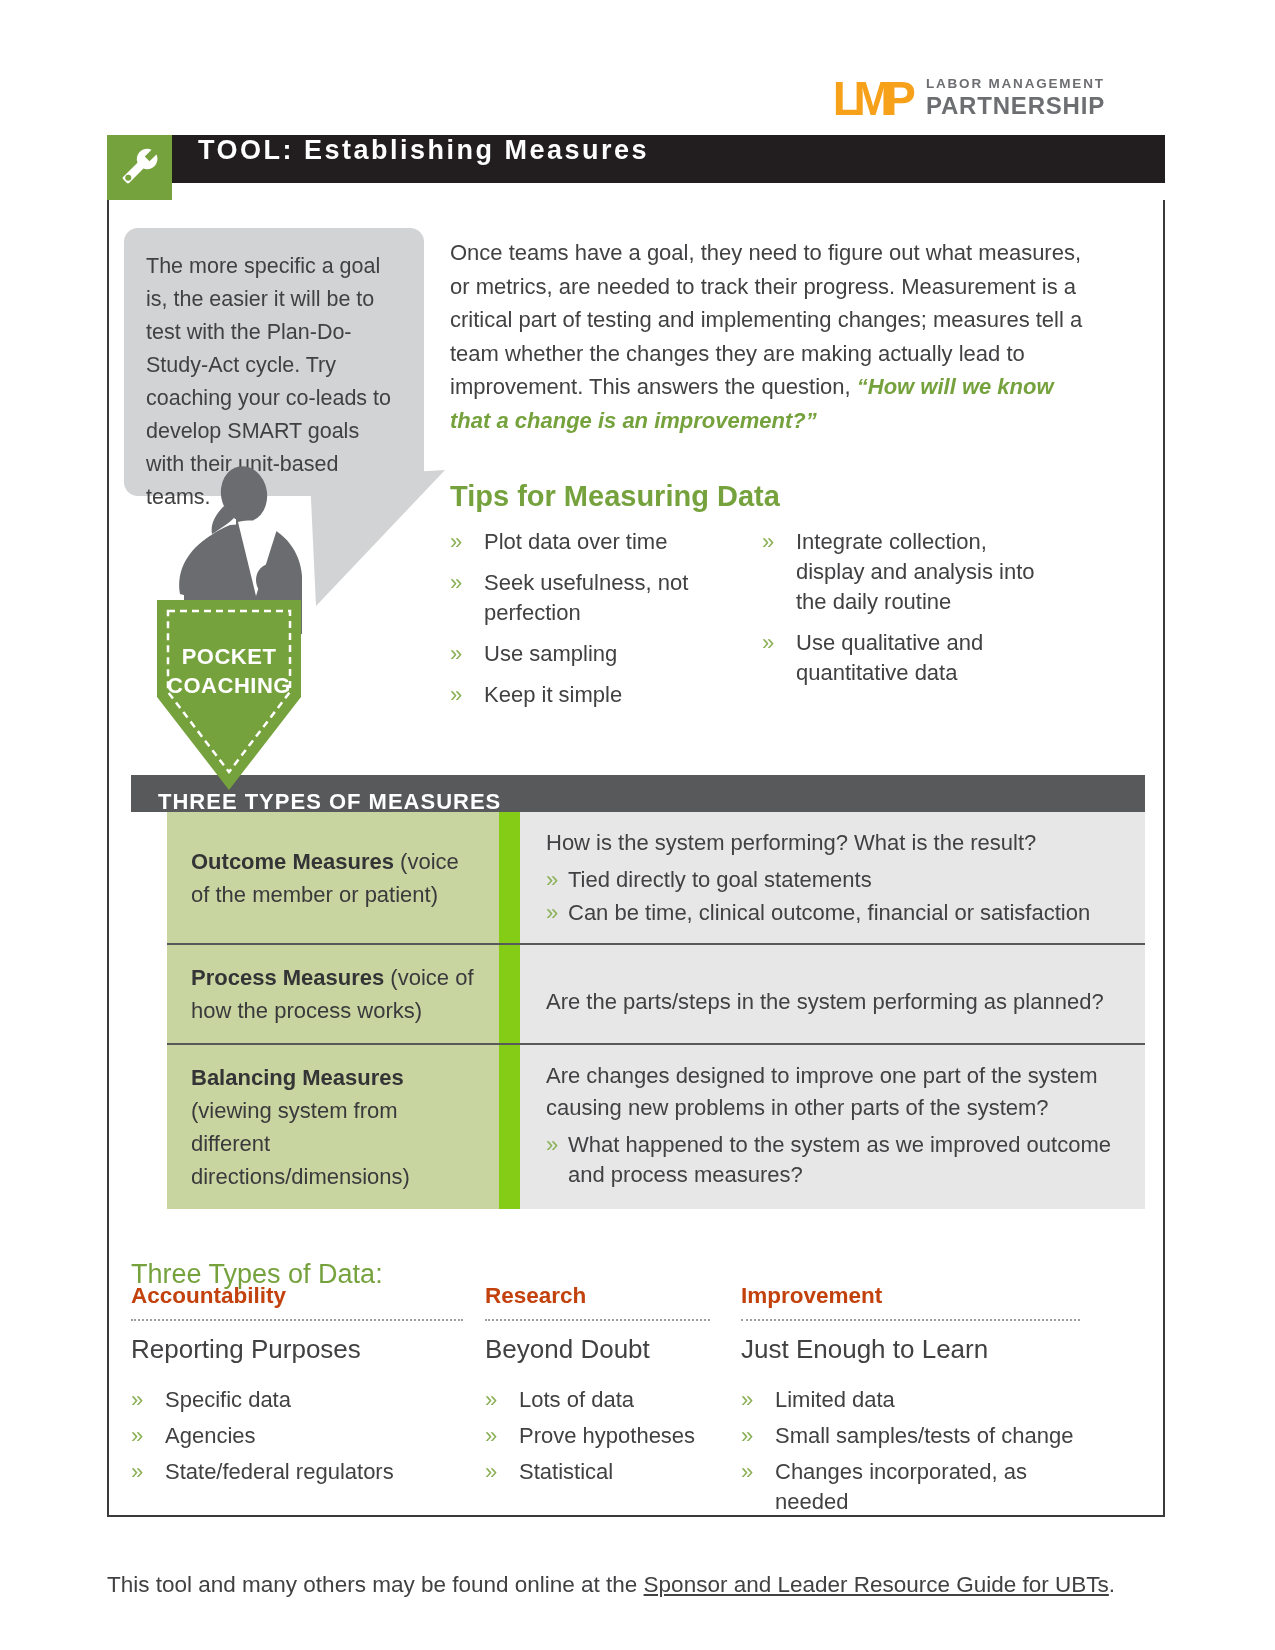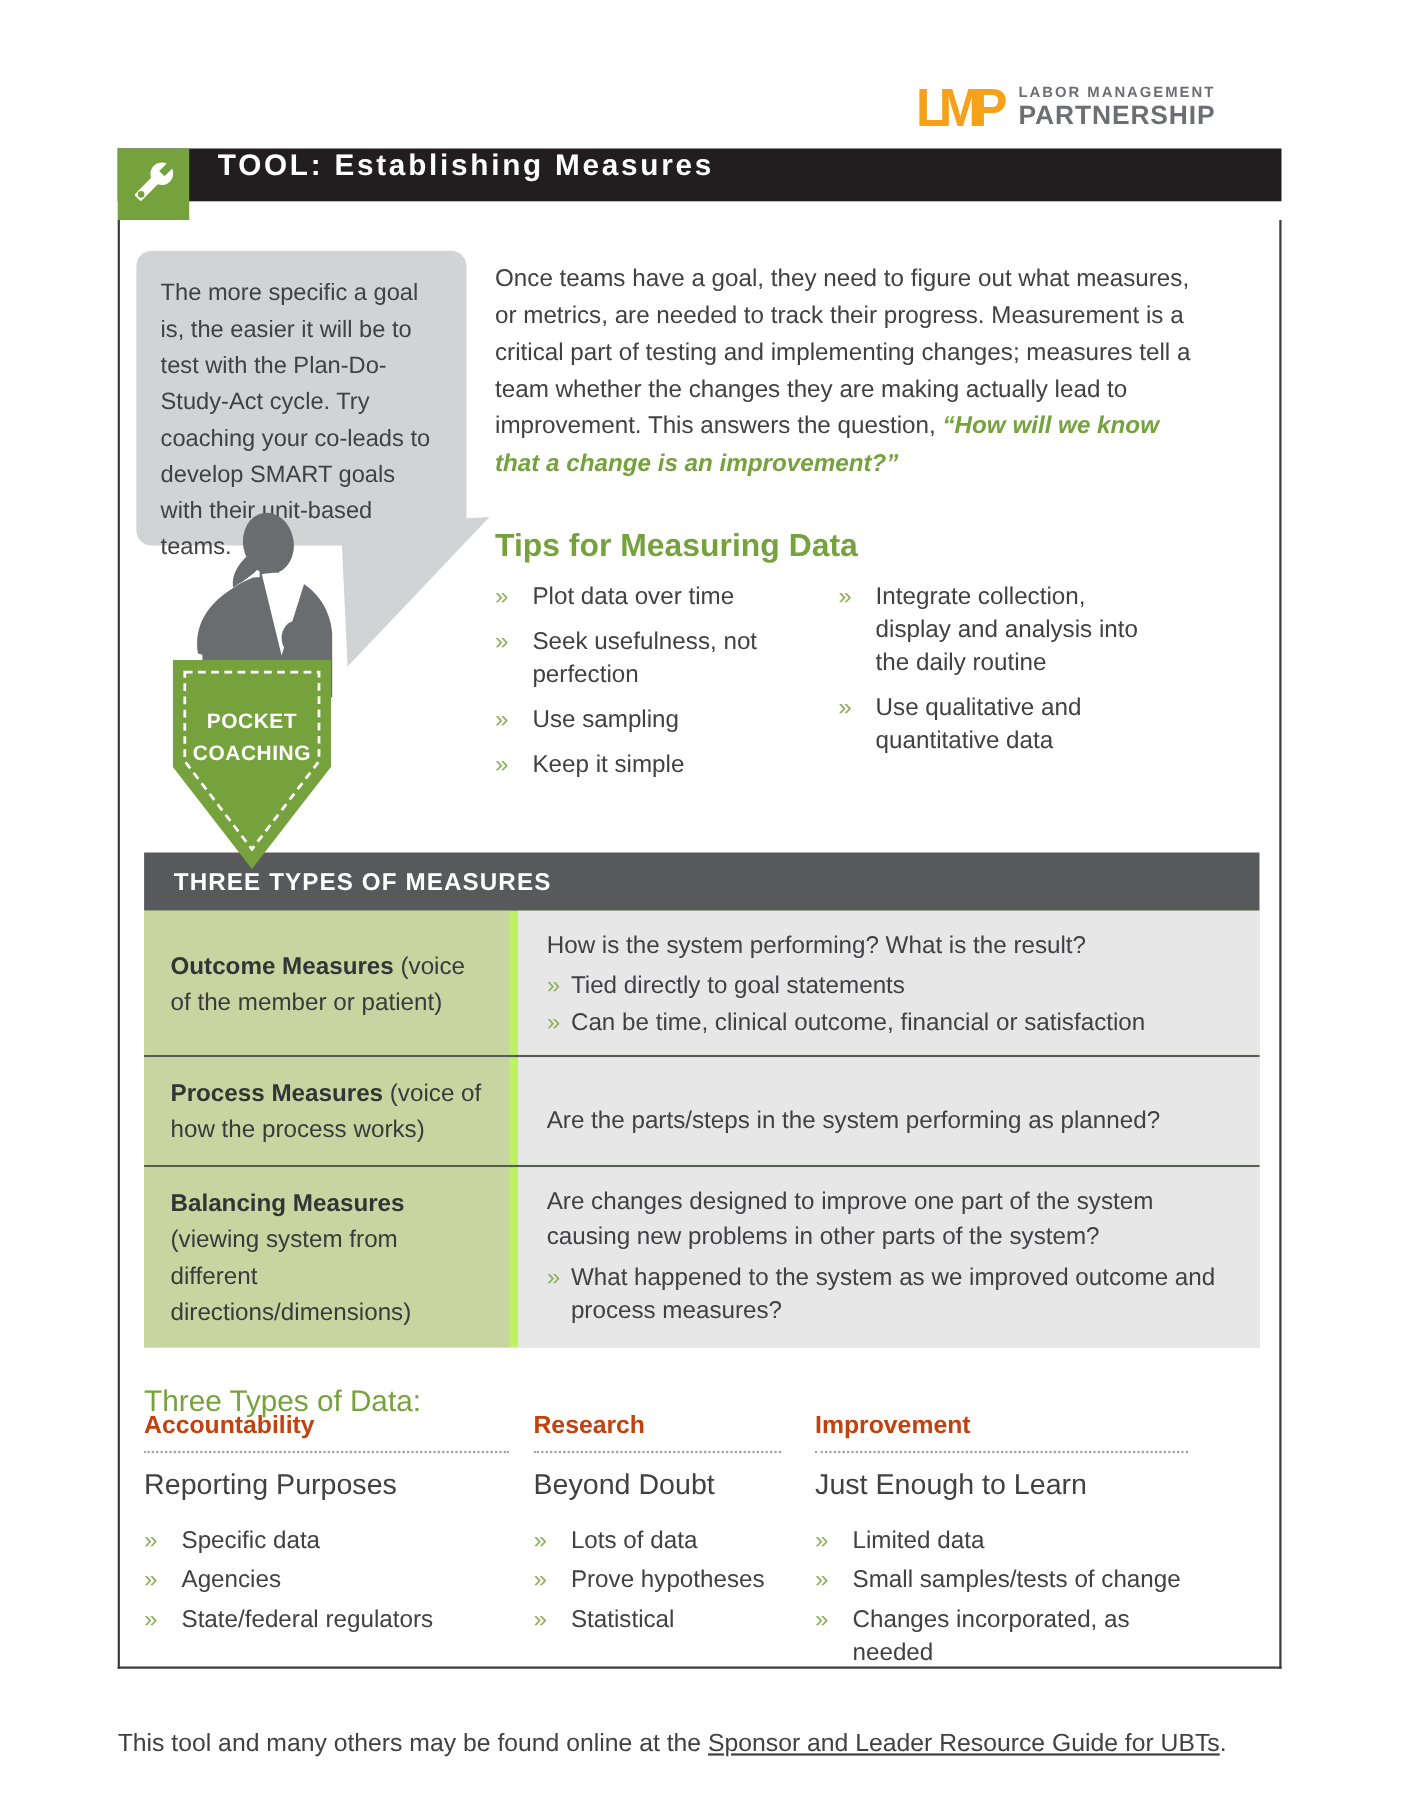--- a/index.html
+++ b/index.html
@@ -20,39 +20,39 @@
   .titlebar-label { color:#ffffff; font-size:27px; font-weight:600; letter-spacing:2.5px; margin-left:26px; }
 
   
   .content-box { position:absolute; left:107px; top:200px; width:1058px; height:1317px; border:2px solid #3a3a3c; border-top:none; background:#fff; }
 
   
   .bubble { position:absolute; left:124px; top:228px; width:300px; height:268px; background:#D2D3D5; border-radius:14px; padding:22px 22px; font-size:21.5px; line-height:33px; color:#414042; z-index:2; }
   .bubble-tail { position:absolute; left:300px; top:468px; z-index:1; }
   .figure { position:absolute; left:158px; top:462px; z-index:3; }
   .badge { position:absolute; left:157px; top:600px; width:144px; height:192px; z-index:6; }
-  .badge-text { position:absolute; left:0; top:42px; width:144px; text-align:center; color:#fff; font-weight:700; font-size:19px; line-height:29px; letter-spacing:0.5px; }
+  .badge-text { position:absolute; left:0; top:42px; width:144px; text-align:center; color:#fff; font-weight:700; font-size:22px; line-height:29px; letter-spacing:0.5px; }
 
   
   .intro { position:absolute; left:450px; top:236px; width:640px; font-size:22px; line-height:33.5px; }
   .quote { color:#76A23E; font-weight:700; font-style:italic; }
 
   
   .tips-heading { position:absolute; left:450px; top:480px; font-size:29px; font-weight:800; color:#76A23E; }
   .tips-col1 { position:absolute; left:450px; top:527px; width:245px; }
   .tips-col2 { position:absolute; left:762px; top:527px; width:280px; }
   ul.blist { list-style:none; }
   ul.blist li { display:flex; margin-bottom:11px; font-size:22px; line-height:30px; }
   .bm { color:#8CB159; flex:0 0 34px; }
   .bm-sm { color:#8CB159; flex:0 0 22px; }
 
   
   .mtable { position:absolute; left:131px; top:775px; width:1014px; z-index:4; }
-  .mtable-head { height:53px; background:#58595B; color:#fff; font-size:22px; font-weight:700; letter-spacing:1px; line-height:53px; padding-left:27px; }
-  .mrow { display:flex; gap:8px; background:#bef264; }
+  .mtable-head { height:37px; background:#58595B; color:#fff; font-size:22px; font-weight:700; letter-spacing:1px; line-height:53px; padding-left:27px; }
+  .mrow { display:flex; gap:21px; background:#84cc16;margin-left:36px; }
   .mrow + .mrow { border-top:2px solid #58595B; }
   .cell-l { flex:0 0 332px; background:#C8D5A0; padding:16px 24px; font-size:22px; line-height:33px; display:flex; flex-direction:column; justify-content:center; color:#3a3a3c; }
   .cell-l b { font-weight:700; color:#333435; }
   .cell-r { flex:1; background:#E7E7E8; padding:15px 26px 12px; font-size:22px; line-height:32px; }
   .cell-r.centered { display:flex; align-items:center; padding-top:16px; padding-bottom:0; }
   .row1 { min-height:130px; }
   .row2 { min-height:90px; }
   .row3 { min-height:154px; }
   .lead { margin-bottom:6px; }
   .cell-r ul.blist li { margin-bottom:3px; }

